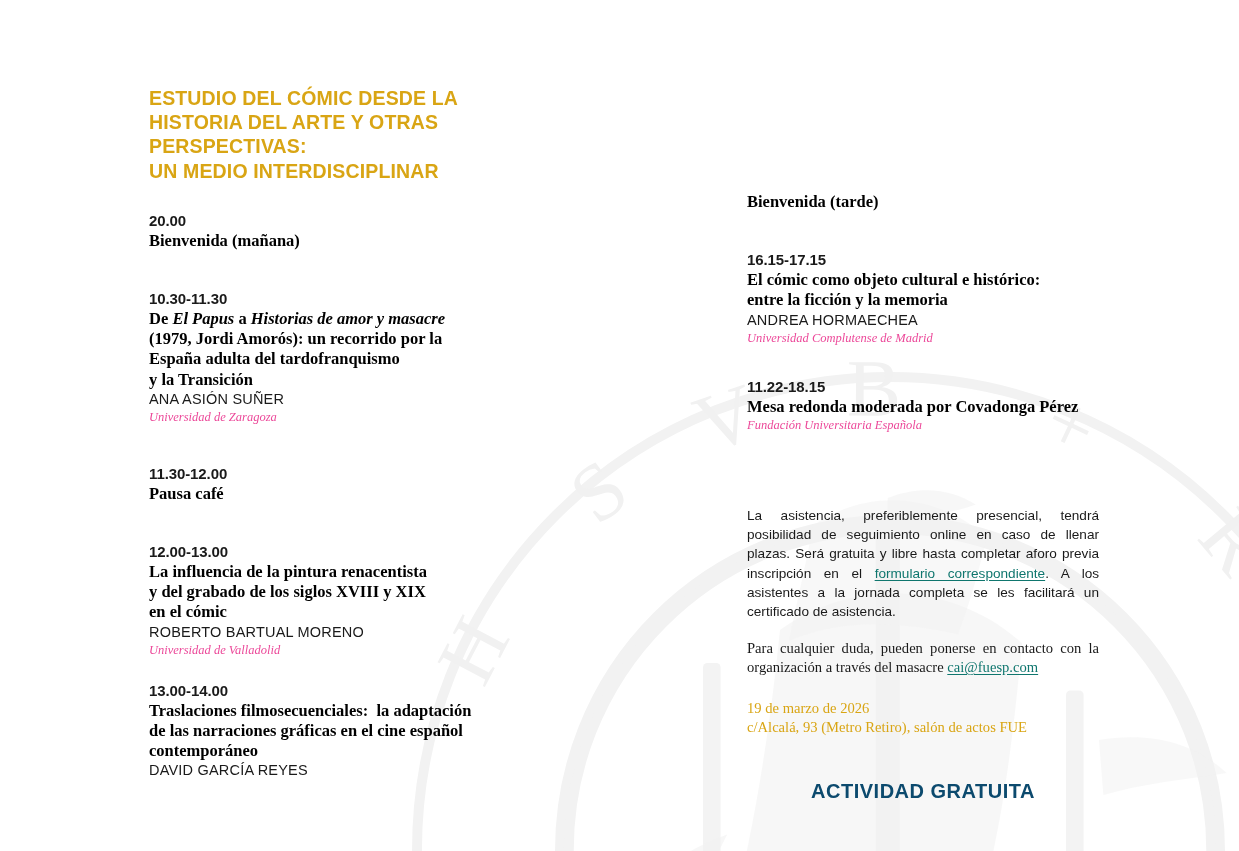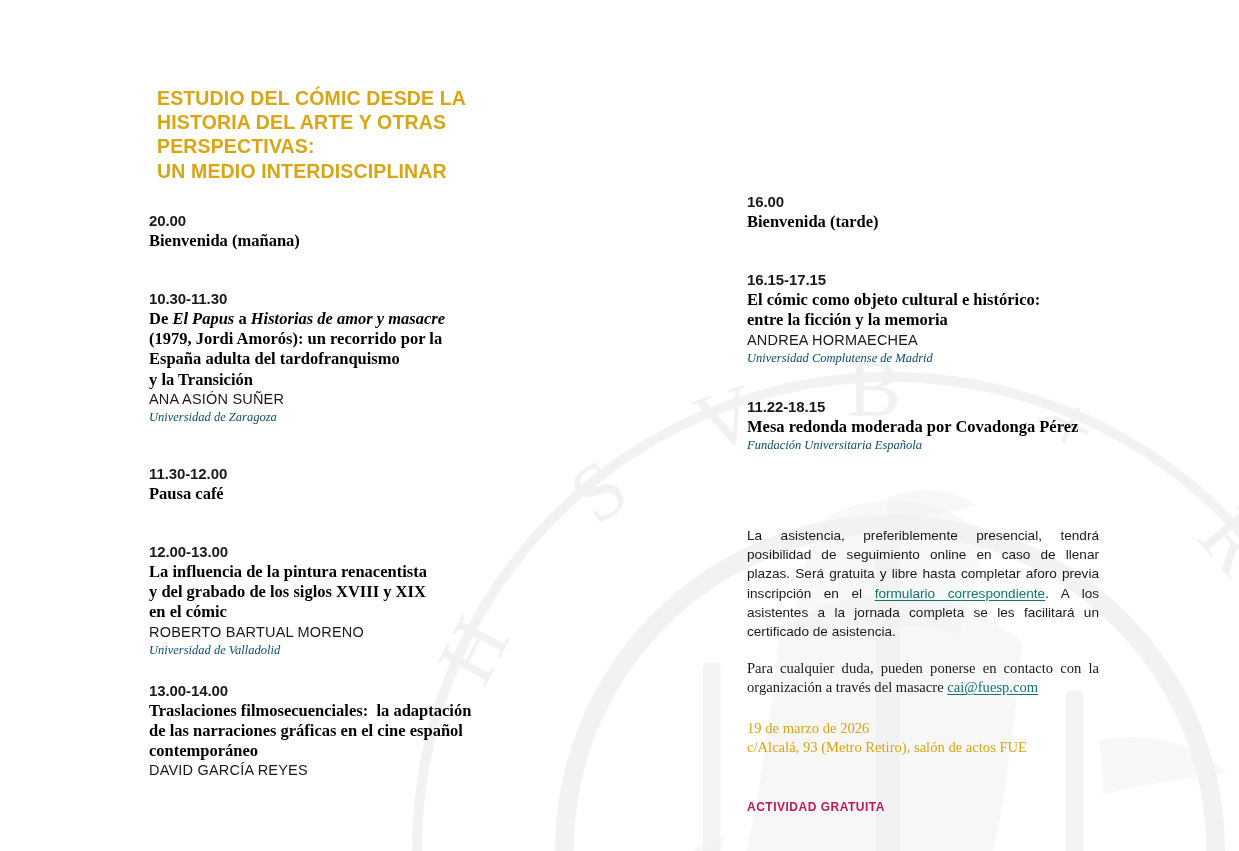--- a/index.html
+++ b/index.html
@@ -48,21 +48,21 @@
   }
 
   
   .main-title {
     color: #d9a514;
     font-family: "Liberation Sans", sans-serif;
     font-weight: bold;
     font-size: 19.5px;
     line-height: 24.2px;
     letter-spacing: 0.15px;
-    margin: 0 0 28px 8px;
+    margin: 0 0 28px 0;
     white-space: pre-line;
   }
 
   
   .slot { margin-bottom: 0; }
   .slot-time {
     color: #1a1a1a;
     font-family: "Liberation Sans", sans-serif;
     font-weight: bold;
     font-size: 15px;
@@ -83,21 +83,21 @@
   .slot-title em { font-style: italic; }
   .slot-speaker {
     color: #1a1a1a;
     font-family: "Liberation Sans", sans-serif;
     font-weight: normal;
     font-size: 14.5px;
     line-height: 19px;
     letter-spacing: 0.2px;
   }
   .slot-affil {
-    color: #0c4a6e;
+    color: #ec4899;
     font-family: "Liberation Serif", serif;
     font-style: italic;
     font-size: 12.5px;
     line-height: 17px;
   }
 
   
   .gap-lg { height: 38px; }
   .gap-md { height: 30px; }
   .gap-sm { height: 22px; }
@@ -127,26 +127,26 @@
     text-underline-offset: 2px;
   }
   .venue {
     color: #d9a514;
     font-family: "Liberation Serif", serif;
     font-size: 14.6px;
     line-height: 19.5px;
     white-space: pre-line;
   }
   .free-badge {
-    color: #be185d;
-    font-family: "Liberation Sans", sans-serif;
-    font-weight: bold;
-    font-size: 12px;
+    color: #0c4a6e;
+    font-family: "Liberation Sans", sans-serif;
+    font-weight: bold;
+    font-size: 20px;
     letter-spacing: 0.5px;
-    text-align: left;
+    text-align: center;
   }
 </style>
 </head>
 <body>
 
 <div id="watermark">
   <svg viewBox="0 0 1000 1000" xmlns="http://www.w3.org/2000/svg" aria-hidden="true">
     <defs>
       <path id="ringPathOuter" d="M 500,500 m -395,0 a 395,395 0 1,1 790,0 a 395,395 0 1,1 -790,0"></path>
       <path id="ringPathInner" d="M 500,500 m -345,0 a 345,345 0 1,1 690,0 a 345,345 0 1,1 -690,0"></path>
@@ -246,21 +246,20 @@
       <div class="slot-time">13.00-14.00</div>
       <div class="slot-title">Traslaciones filmosecuenciales:&nbsp; la adaptación<br>de las narraciones gráficas en el cine español<br>contemporáneo</div>
       <div class="slot-speaker">DAVID GARCÍA REYES</div>
     </div>
 
   </div>
 
   <div class="col-right">
 
     <div class="slot">
-      <div class="slot-time">16.00</div>
       <div class="slot-title">Bienvenida (tarde)</div>
     </div>
 
     <div class="gap-lg"></div>
 
     <div class="slot">
       <div class="slot-time">16.15-17.15</div>
       <div class="slot-title">El cómic como objeto cultural e histórico:<br>entre la ficción y la memoria</div>
       <div class="slot-speaker">ANDREA HORMAECHEA</div>
       <div class="slot-affil">Universidad Complutense de Madrid</div>

